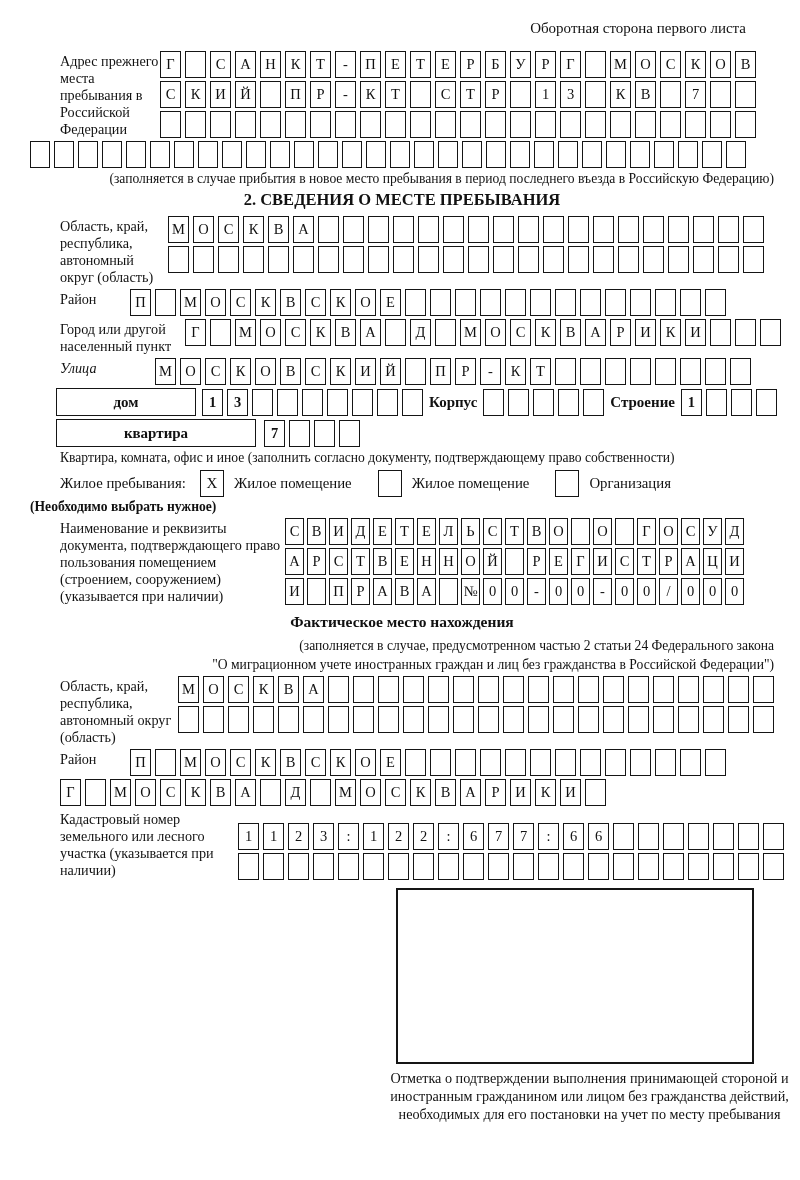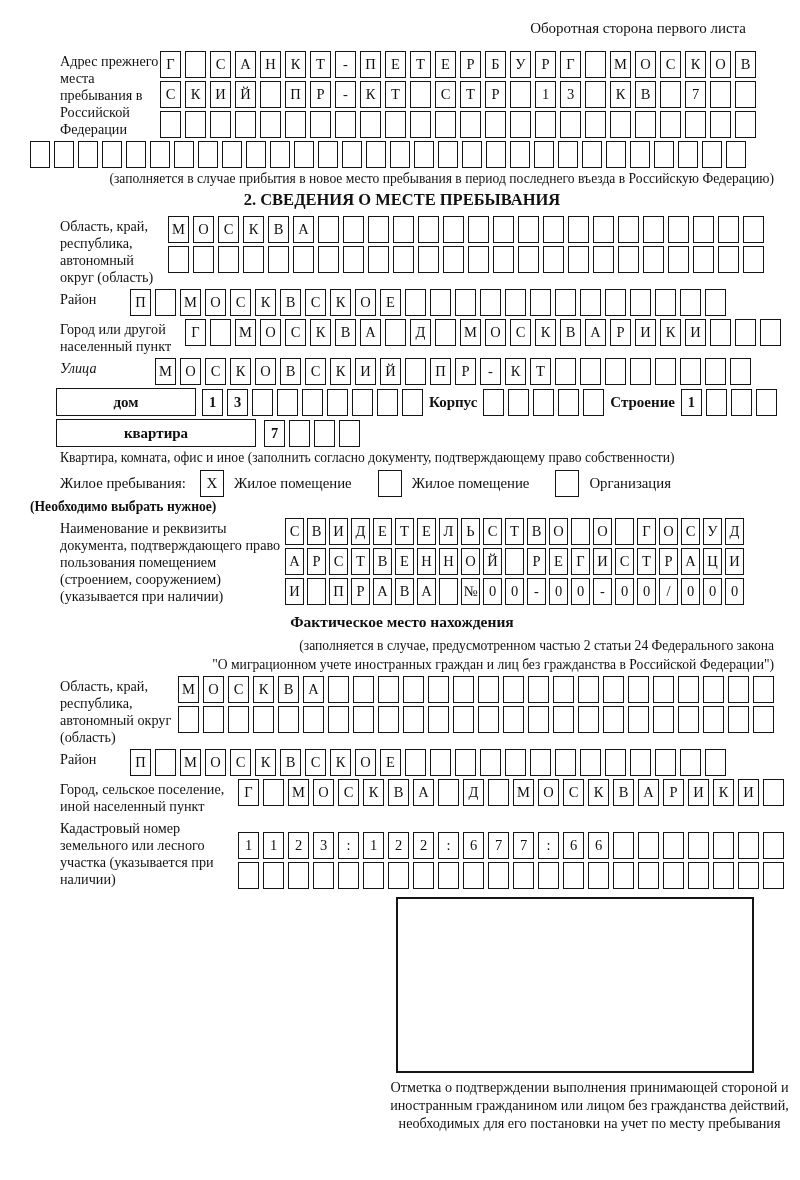--- a/index.html
+++ b/index.html
@@ -554,21 +554,20 @@
         <div class="cell"></div>
         <div class="cell"></div>
         <div class="cell"></div>
         <div class="cell"></div>
         <div class="cell"></div>
         <div class="cell"></div>
       </div>
   </div>
 
   <div class="frow mt2">
-    <div class="lbl w178">Город, сельское поселение, иной населенный пункт</div>
     <div class="cells">
         <div class="cell">Г</div>
         <div class="cell"></div>
         <div class="cell">М</div>
         <div class="cell">О</div>
         <div class="cell">С</div>
         <div class="cell">К</div>
         <div class="cell">В</div>
         <div class="cell">А</div>
         <div class="cell"></div>

